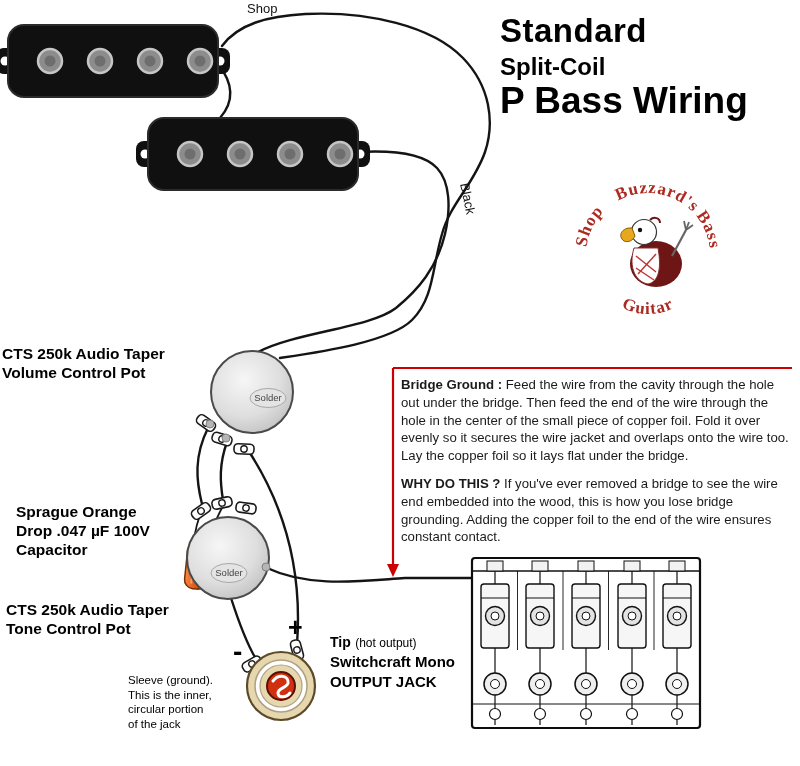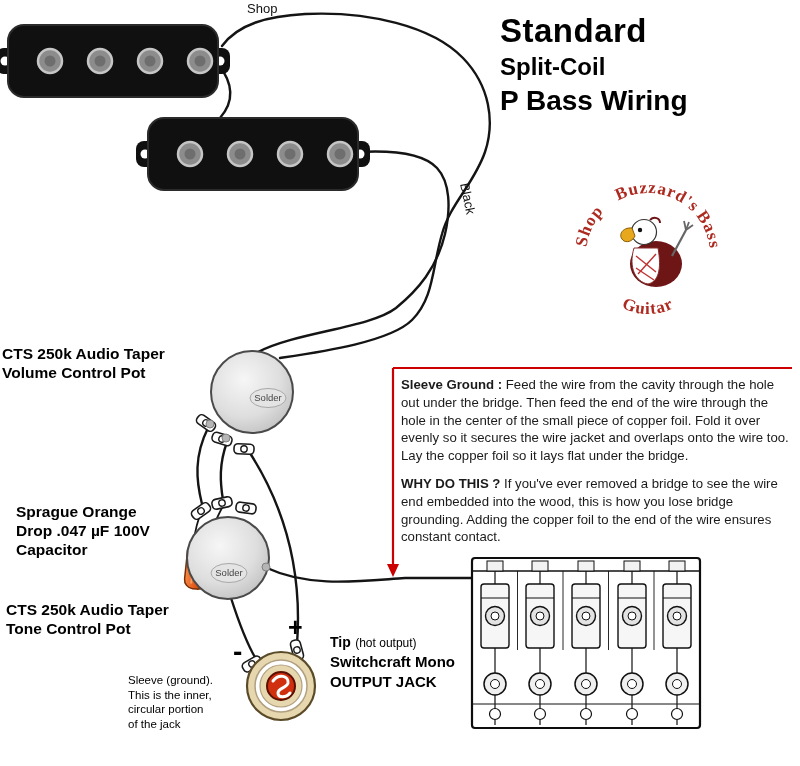--- a/index.html
+++ b/index.html
@@ -5,21 +5,21 @@
   html,body{margin:0;padding:0;background:#fff}
   .canvas{position:relative;width:800px;height:766px;background:#fff;overflow:hidden;
           font-family:"Liberation Sans",sans-serif;color:#000}
   .abs{position:absolute}
   .ml{white-space:pre-line}
   .svg-layer{position:absolute;left:0;top:0}
   .wire-label{font-size:13px;color:#111}
   .title-block{left:500px;top:12px;width:292px;text-align:left;font-weight:800;color:#000}
   .title-l1{font-size:33px;line-height:38px;letter-spacing:.5px}
   .title-l2{font-size:24px;line-height:34px}
-  .title-l3{font-size:28px;line-height:34px}
+  .title-l3{font-size:37px;line-height:34px}
   .comp-label{font-weight:bold;font-size:15.5px;line-height:19px;}
   .vol-label{left:2px;top:344px;width:196px}
   .cap-label{left:16px;top:502px;width:168px}
   .tone-label{left:6px;top:600px;width:196px}
   .sleeve-note{left:128px;top:673px;width:132px;font-size:11.5px;line-height:14.5px;text-align:left}
   .minus-sign{left:233px;top:636px;font-size:28px;font-weight:bold}
   .plus-sign{left:288px;top:613px;font-size:25px;font-weight:bold}
   .tip-label{left:330px;top:633px}
   .tip-b{font-weight:bold;font-size:14px}
   .tip-r{font-size:12px}
@@ -267,17 +267,17 @@
 
   <div class="abs tip-label">
     <span class="tip-b">Tip</span>
     <span class="tip-r">(hot output)</span>
   </div>
 
   <div class="abs jack-label ml">Switchcraft Mono
 OUTPUT JACK</div>
 
   <div class="abs note">
-    <p><b>Sleeve Ground :</b><span> Feed the wire from the cavity through the hole out under the bridge. Then feed the end of the wire through the hole in the center of the small piece of copper foil. Fold it over evenly so it secures the wire jacket and overlaps onto the wire too. Lay the copper foil so it lays flat under the bridge.</span></p>
+    <p><b>Bridge Ground :</b><span> Feed the wire from the cavity through the hole out under the bridge. Then feed the end of the wire through the hole in the center of the small piece of copper foil. Fold it over evenly so it secures the wire jacket and overlaps onto the wire too. Lay the copper foil so it lays flat under the bridge.</span></p>
     <p><b>WHY DO THIS ?</b><span> If you've ever removed a bridge to see the wire end embedded into the wood, this is how you lose bridge grounding. Adding the copper foil to the end of the wire ensures constant contact.</span></p>
   </div>
 
 </div>
 
 </body></html>

